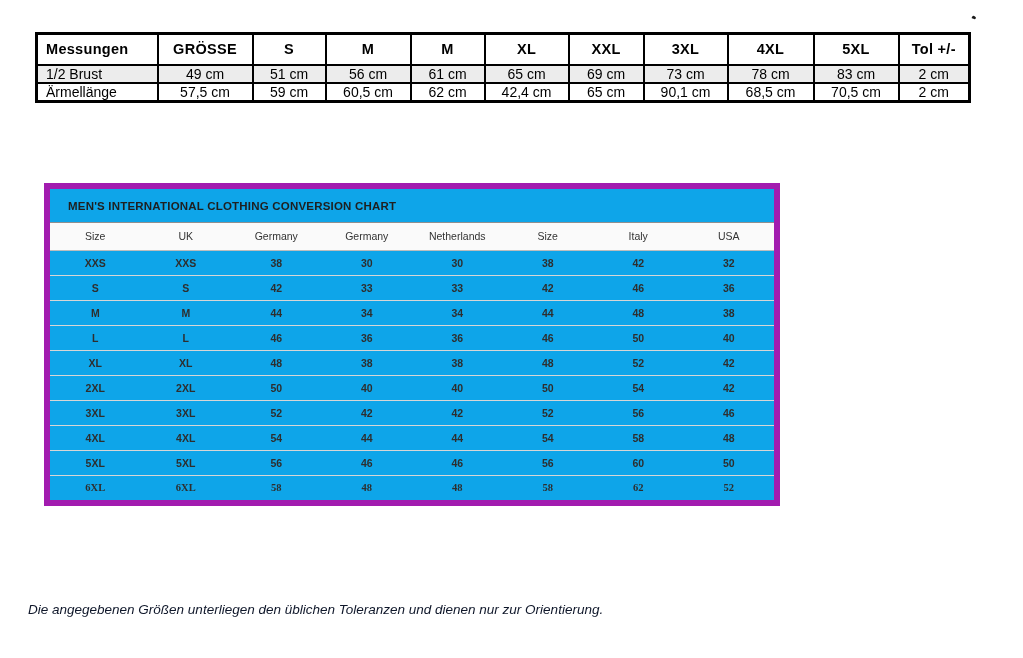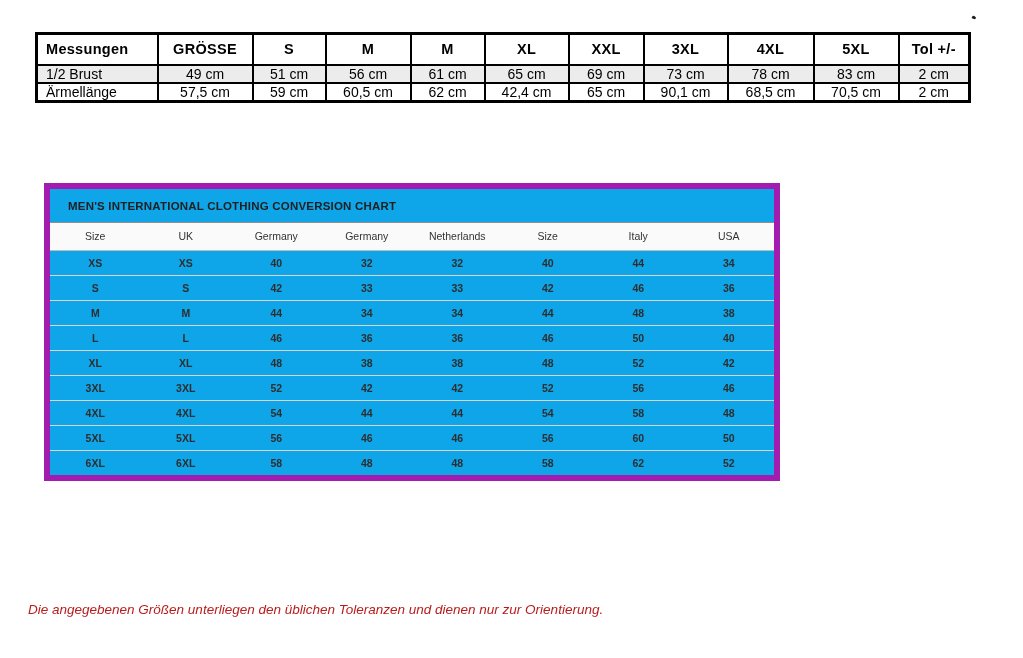--- a/index.html
+++ b/index.html
@@ -83,30 +83,30 @@
     height: 27px;
     background: #fafafa;
     border-bottom: 1px solid #bdbdbd;
     color: #333;
   }
   table.chart tbody td {
     height: 25px;
     font-weight: 600;
     border-bottom: 1px solid #d6d6d6;
   }
-  table.chart tbody tr:last-child td { border-bottom: none; }
+  table.chart tbody tr:last-child td { border-bottom: none; font-family: Liberation Serif, serif; }
 
   
   .footer-note {
     position: absolute;
     left: 28px; top: 600px;
     font-style: italic;
     font-size: 13.5px;
     line-height: 20px;
-    color: #b91c1c;
+    color: #0f172a;
   }
 
   
   .speck {
     position: absolute;
     left: 972px; top: 16px;
     width: 4px; height: 3px;
     background: #1a1a1a;
     border-radius: 60% 60% 60% 10%;
     transform: rotate(25deg);
@@ -188,28 +188,28 @@
           <th>Germany</th>
           <th>Germany</th>
           <th>Netherlands</th>
           <th>Size</th>
           <th>Italy</th>
           <th>USA</th>
         </tr>
       </thead>
     <tbody id="chart-body">
         <tr>
-          <td>XS</td>
-          <td>XS</td>
-          <td>40</td>
+          <td>XXS</td>
+          <td>XXS</td>
+          <td>38</td>
+          <td>30</td>
+          <td>30</td>
+          <td>38</td>
+          <td>42</td>
           <td>32</td>
-          <td>32</td>
-          <td>40</td>
-          <td>44</td>
-          <td>34</td>
         </tr>
         <tr>
           <td>S</td>
           <td>S</td>
           <td>42</td>
           <td>33</td>
           <td>33</td>
           <td>42</td>
           <td>46</td>
           <td>36</td>
@@ -235,20 +235,30 @@
           <td>40</td>
         </tr>
         <tr>
           <td>XL</td>
           <td>XL</td>
           <td>48</td>
           <td>38</td>
           <td>38</td>
           <td>48</td>
           <td>52</td>
+          <td>42</td>
+        </tr>
+        <tr>
+          <td>2XL</td>
+          <td>2XL</td>
+          <td>50</td>
+          <td>40</td>
+          <td>40</td>
+          <td>50</td>
+          <td>54</td>
           <td>42</td>
         </tr>
         <tr>
           <td>3XL</td>
           <td>3XL</td>
           <td>52</td>
           <td>42</td>
           <td>42</td>
           <td>52</td>
           <td>56</td>

